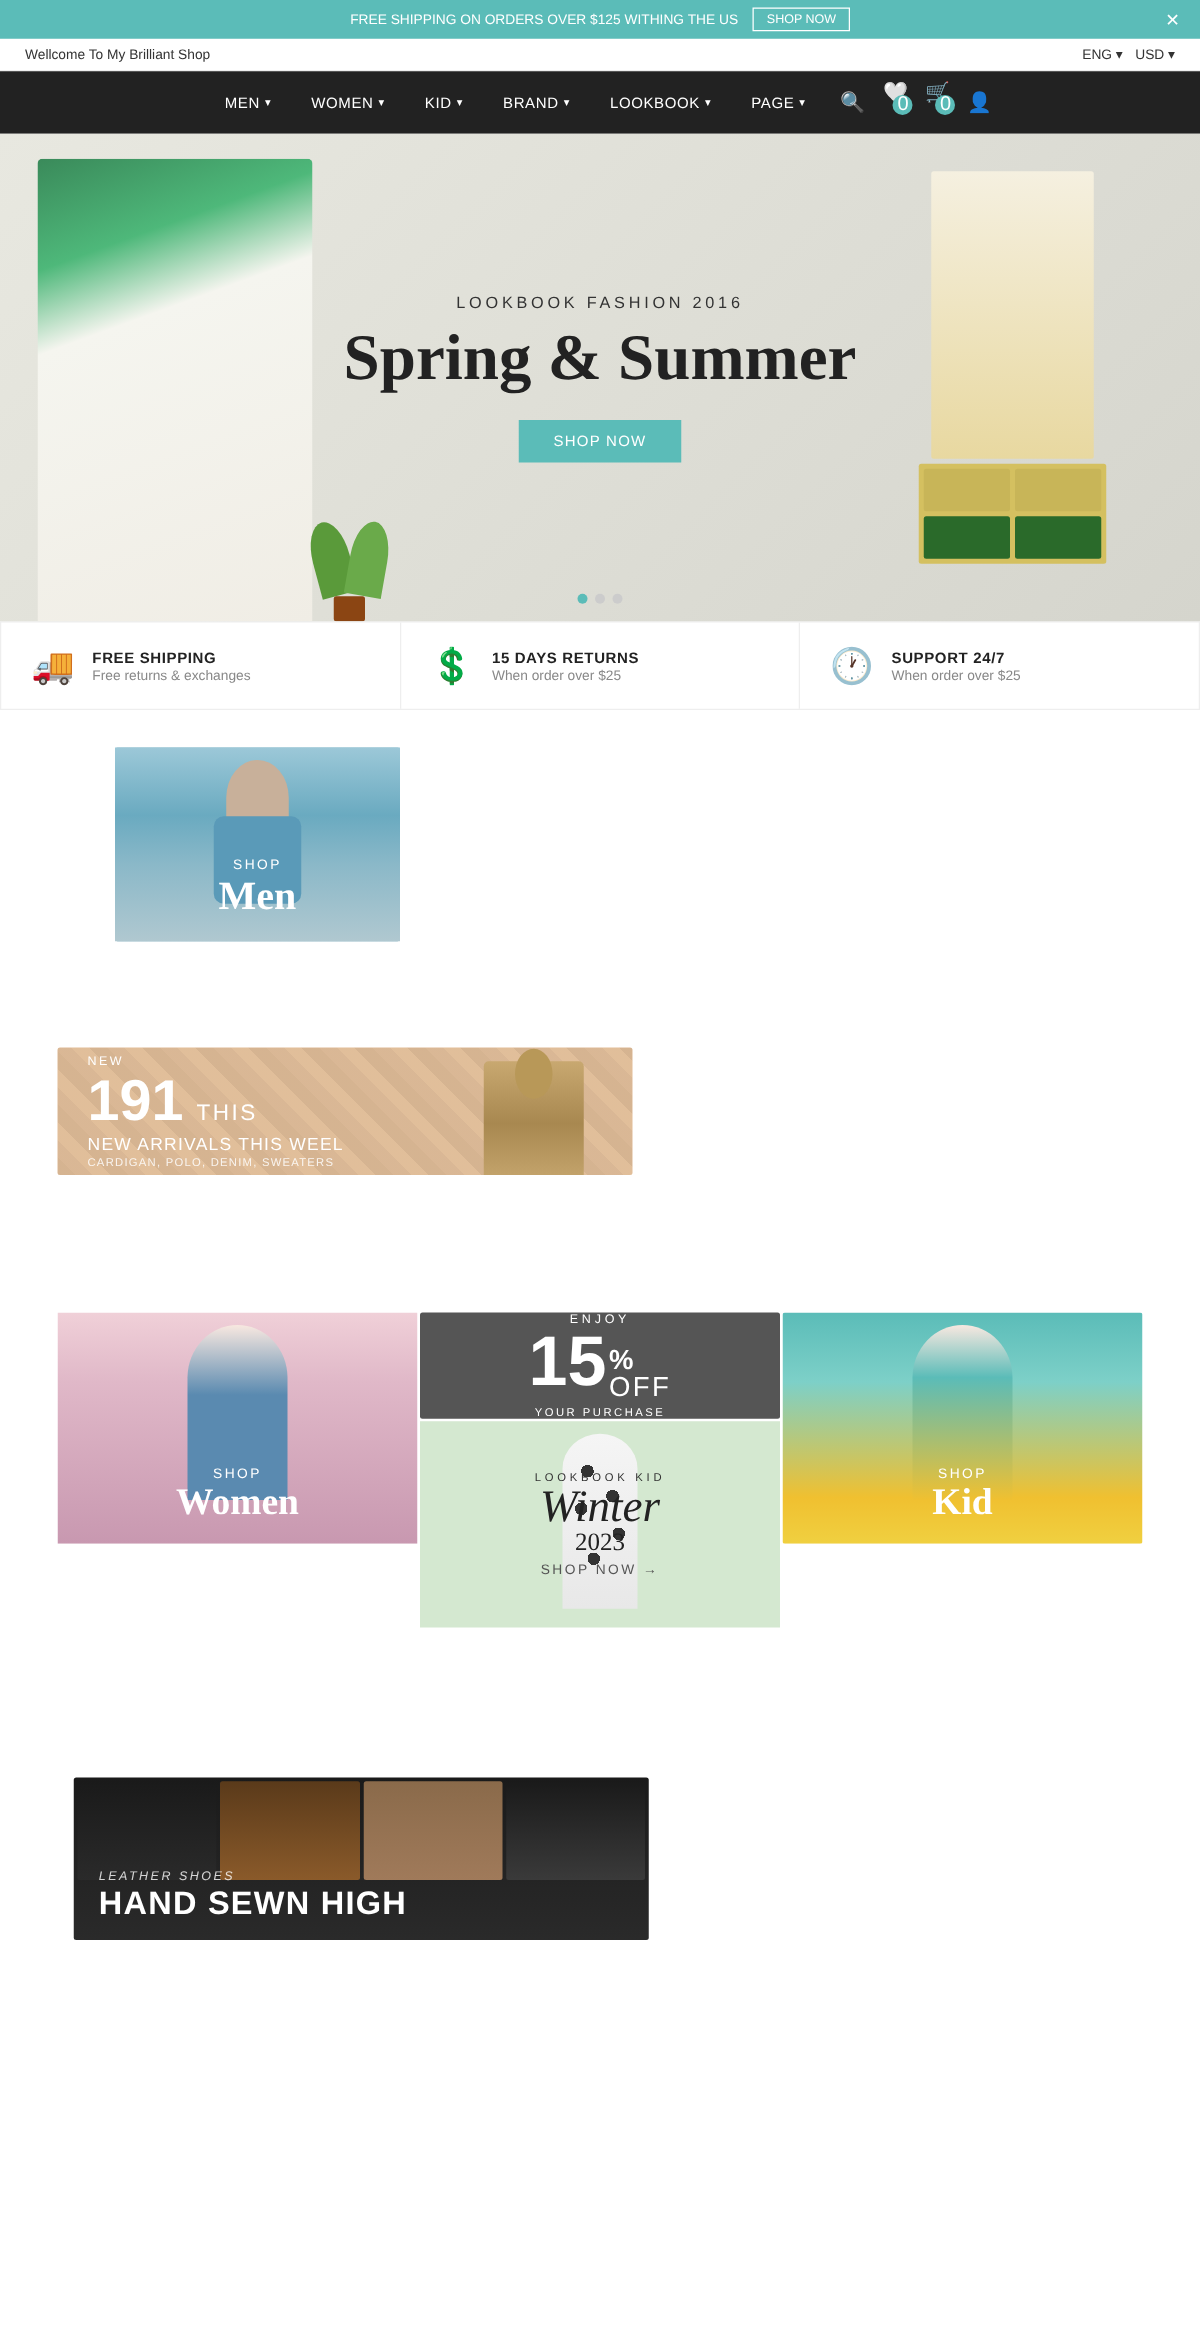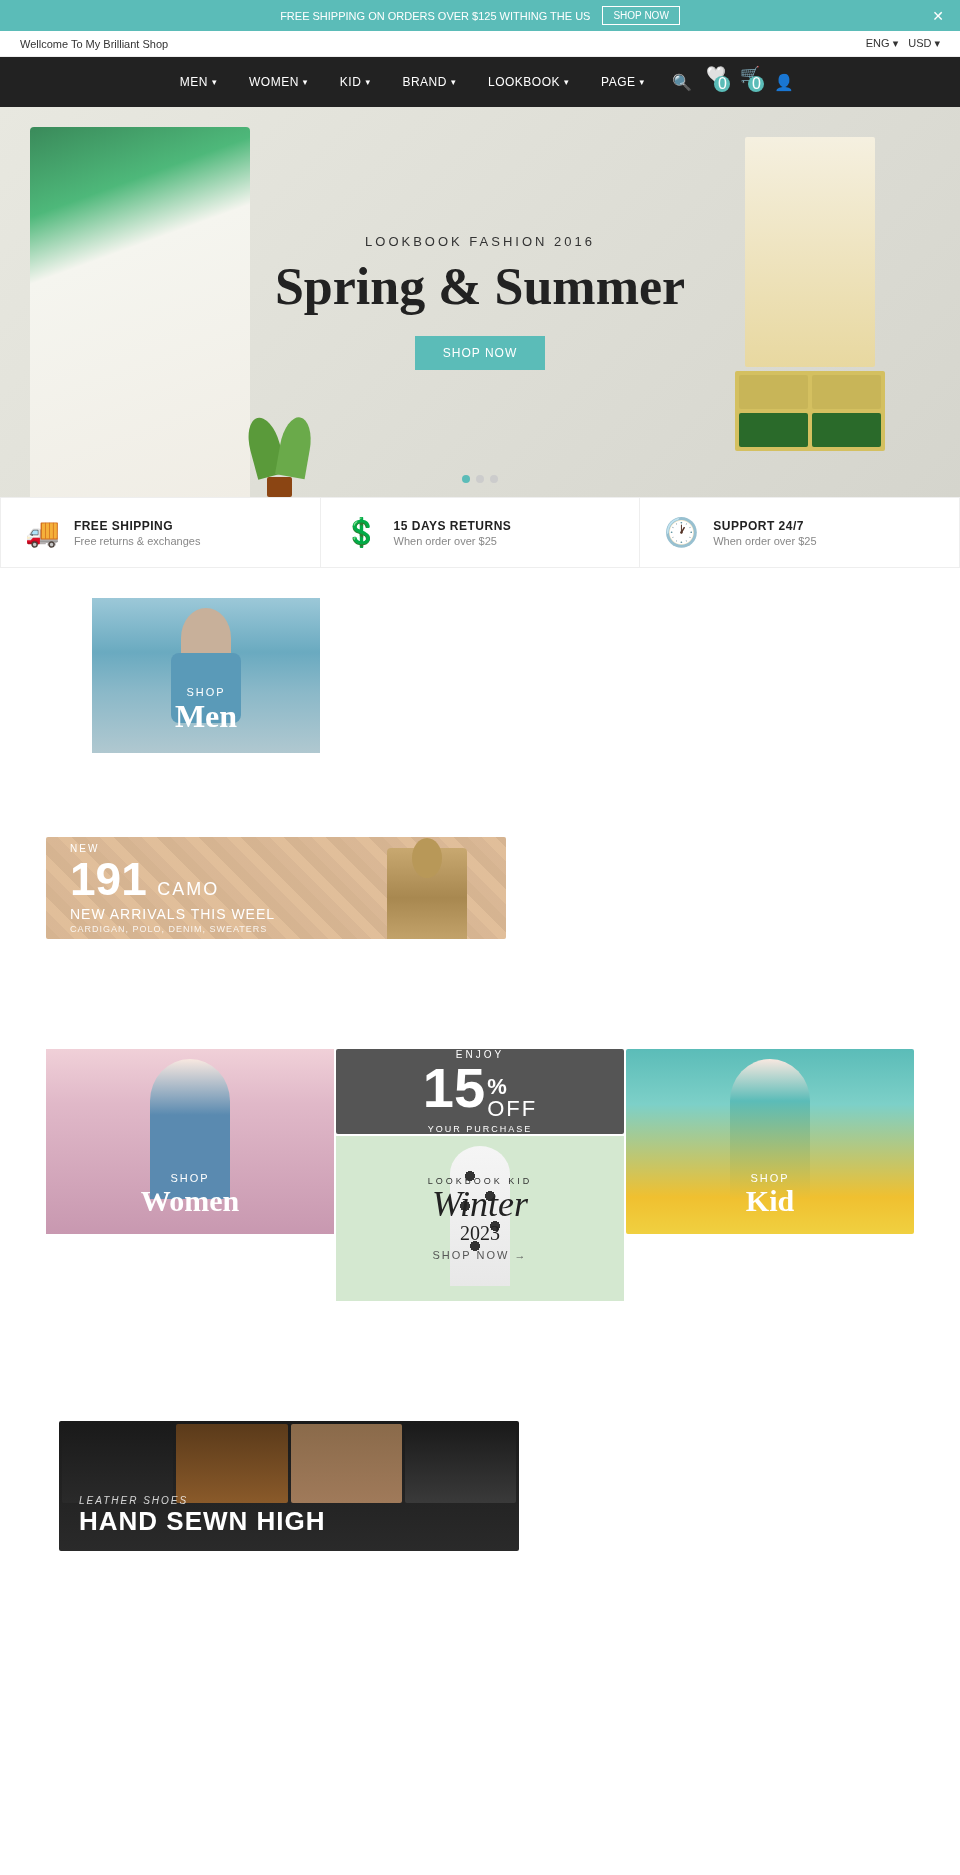--- a/index.html
+++ b/index.html
@@ -573,21 +573,21 @@
 </div>
 
 <div class="spacer"></div>
 
 <div class="camo-section">
   <div class="camo-banner">
     <div class="camo-pattern"></div>
     <div class="camo-text">
       <span class="new-label">NEW</span>
       <span class="camo-number">191</span>
-      <span class="camo-word">CAMO</span>
+      <span class="camo-word">THIS</span>
       <span class="arrivals-text">NEW ARRIVALS THIS WEEL</span>
       <span class="items-text">CARDIGAN, POLO, DENIM, SWEATERS</span>
     </div>
 
     <div style="width:110px;height:120px;position:relative;flex-shrink:0;">
       <div style="width:80px;height:100px;background:linear-gradient(180deg,#c8a870 0%,#a88850 50%,#c8a870 100%);border-radius:4px 4px 0 0;position:absolute;bottom:0;left:15px;"></div>
       <div style="width:30px;height:40px;background:#b89858;border-radius:50%;position:absolute;top:10px;left:40px;"></div>
     </div>
   </div>
 </div>

